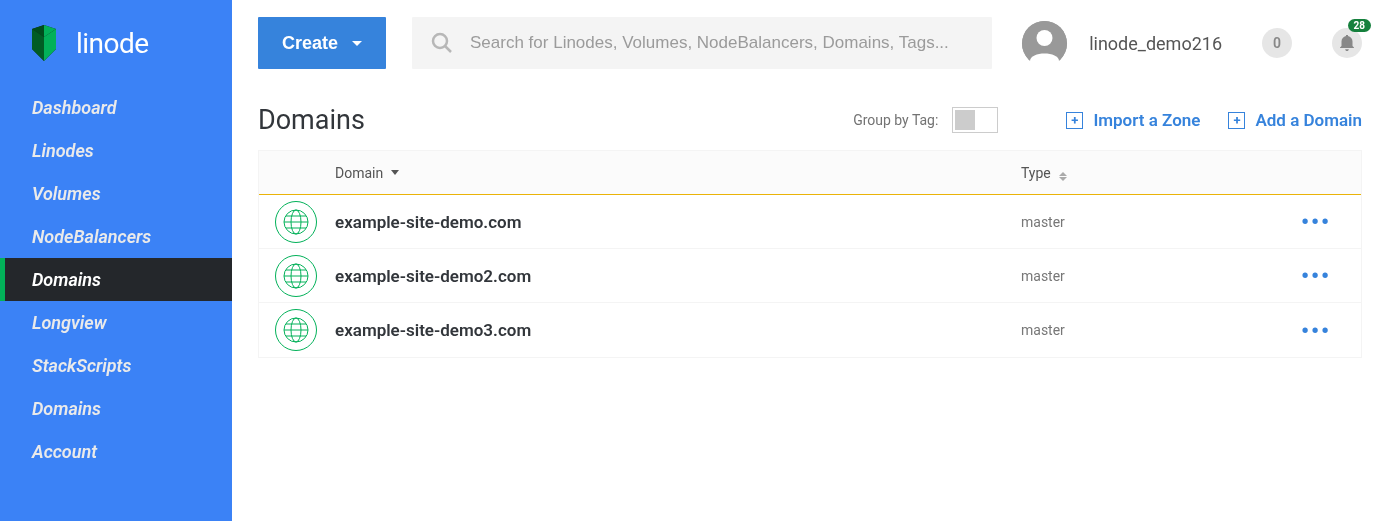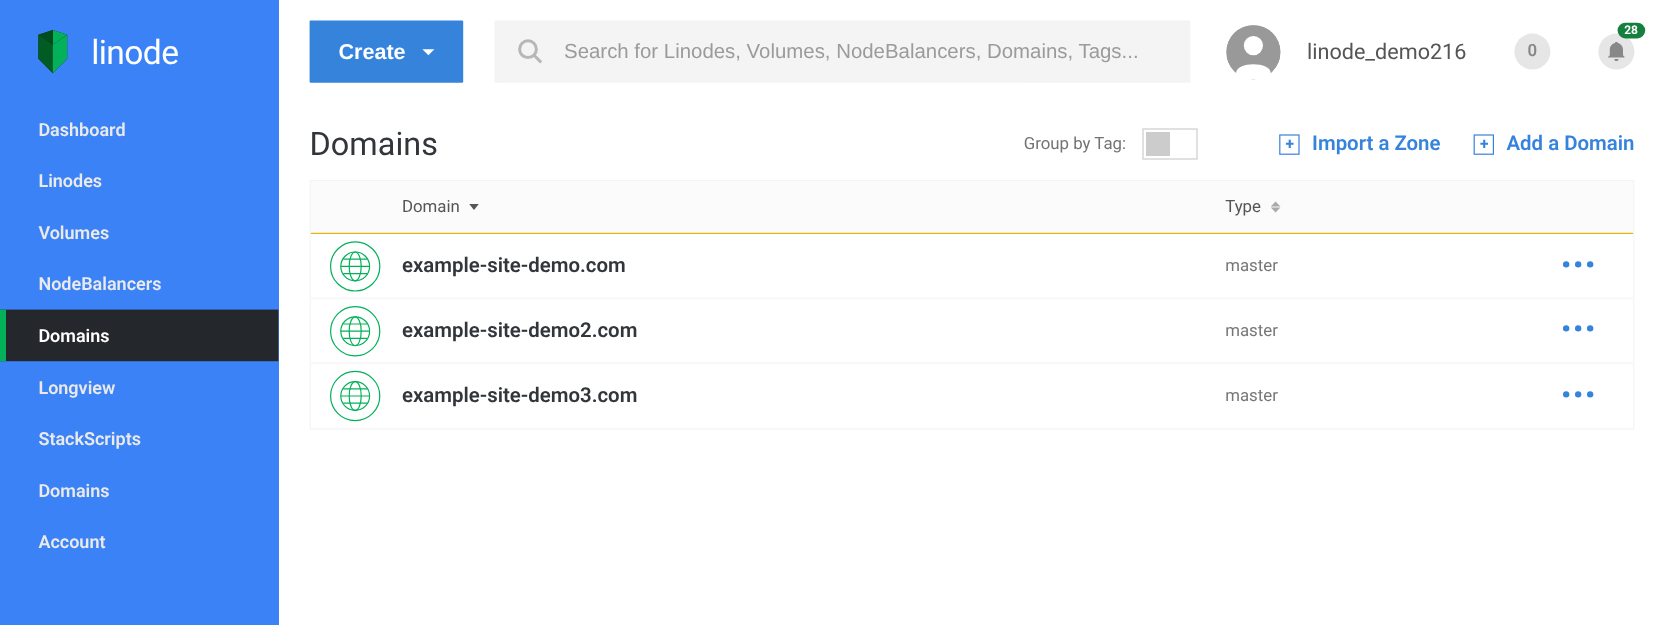--- a/index.html
+++ b/index.html
@@ -3,21 +3,21 @@
 <meta charset="utf-8">
 <style>
 * { box-sizing: border-box; margin: 0; padding: 0; }
 body { font-family: -apple-system, BlinkMacSystemFont, "Segoe UI", Roboto, Arial, sans-serif; background: #fff; width: 1388px; height: 521px; overflow: hidden; }
 
 .sidebar { position: fixed; left: 0; top: 0; width: 232px; height: 521px; background: #3b82f6; color: #fff; }
 .logo-area { height: 86px; display: flex; align-items: center; padding-left: 24px; }
 .logo-cube { width: 40px; height: 40px; position: relative; margin-right: 12px; }
 .logo-text { font-size: 28px; font-weight: 400; color: #fff; letter-spacing: -0.5px; }
 .nav-list { list-style: none; }
-.nav-list li { height: 43px; display: flex; align-items: center; padding-left: 32px; font-size: 15px; color: #eaeaea; cursor: pointer; font-weight: 600; }
+.nav-list li { height: 43px; display: flex; align-items: center; padding-left: 32px; font-size: 18px; color: #eaeaea; cursor: pointer; font-weight: 600; font-style: italic; }
 .nav-list li.active { background: #24272b; border-left: 5px solid #02b159; padding-left: 27px; color: #fff; }
 
 .main { margin-left: 232px; height: 521px; }
 .topbar { height: 86px; display: flex; align-items: center; padding: 0 26px; gap: 26px; }
 .create-btn { background: #3683dc; color: #fff; border: none; height: 52px; padding: 0 24px; font-size: 18px; font-weight: 600; display: flex; align-items: center; gap: 14px; cursor: pointer; border-radius: 1px; justify-content: flex-end; }
 .create-btn .chev { width: 0; height: 0; border-left: 5px solid transparent; border-right: 5px solid transparent; border-top: 5px solid #fff; }
 .search-wrap { flex: 1; background: #f4f4f4; height: 52px; display: flex; align-items: center; padding: 0 18px; border-radius: 1px; }
 .search-wrap svg { margin-right: 16px; }
 .search-wrap input { flex: 1; border: none; background: transparent; font-size: 17px; color: #555; outline: none; }
 .search-wrap input::placeholder { color: #9b9b9b; }
@@ -34,21 +34,21 @@
 .group-by { font-size: 14px; color: #737373; display: flex; align-items: center; gap: 14px; margin-right: 40px; }
 .toggle-box { width: 46px; height: 26px; border: 1px solid #ccc; display: flex; align-items: center; padding: 2px; cursor: pointer; }
 .toggle-inner { width: 20px; height: 20px; background: #ccc; }
 .action-link { display: flex; align-items: center; gap: 10px; margin-left: 28px; color: #3683dc; font-size: 17px; font-weight: 600; cursor: pointer; }
 .plus-box { width: 17px; height: 17px; border: 1.5px solid #3683dc; display: flex; align-items: center; justify-content: center; font-size: 13px; font-weight: 700; line-height: 1; }
 
 .table-wrap { border: 1px solid #f4f4f4; }
 .table-header { display: flex; height: 44px; align-items: center; background: #fbfbfb; border-bottom: 1px solid #eab308; color: #555; font-size: 14px; }
 .col-icon { width: 76px; }
 .col-domain { flex: 1; cursor: pointer; display: flex; align-items: center; gap: 8px; }
-.col-type { width: 280px; cursor: pointer; display: flex; align-items: center; gap: 8px; }
+.col-type { width: 280px; cursor: pointer; display: flex; align-items: flex-end; gap: 8px; }
 .col-actions { width: 60px; }
 .sort-tri { width: 0; height: 0; border-left: 4px solid transparent; border-right: 4px solid transparent; border-top: 5px solid #555; }
 .sort-caret { display: flex; flex-direction: column; gap: 1px; }
 .sort-caret .up { width: 0;height:0;border-left:4px solid transparent;border-right:4px solid transparent;border-bottom:4px solid #aaa;}
 .sort-caret .dn { width: 0;height:0;border-left:4px solid transparent;border-right:4px solid transparent;border-top:4px solid #aaa;}
 
 .table-row { display: flex; height: 54px; align-items: center; border-bottom: 1px solid #f4f4f4; }
 .table-row:last-child { border-bottom: none; }
 .globe { width: 42px; height: 42px; border: 1.5px solid #02b159; border-radius: 50%; display: flex; align-items: center; justify-content: center; margin-left: 16px; }
 .domain-name { font-size: 17px; font-weight: 600; color: #32363b; }

